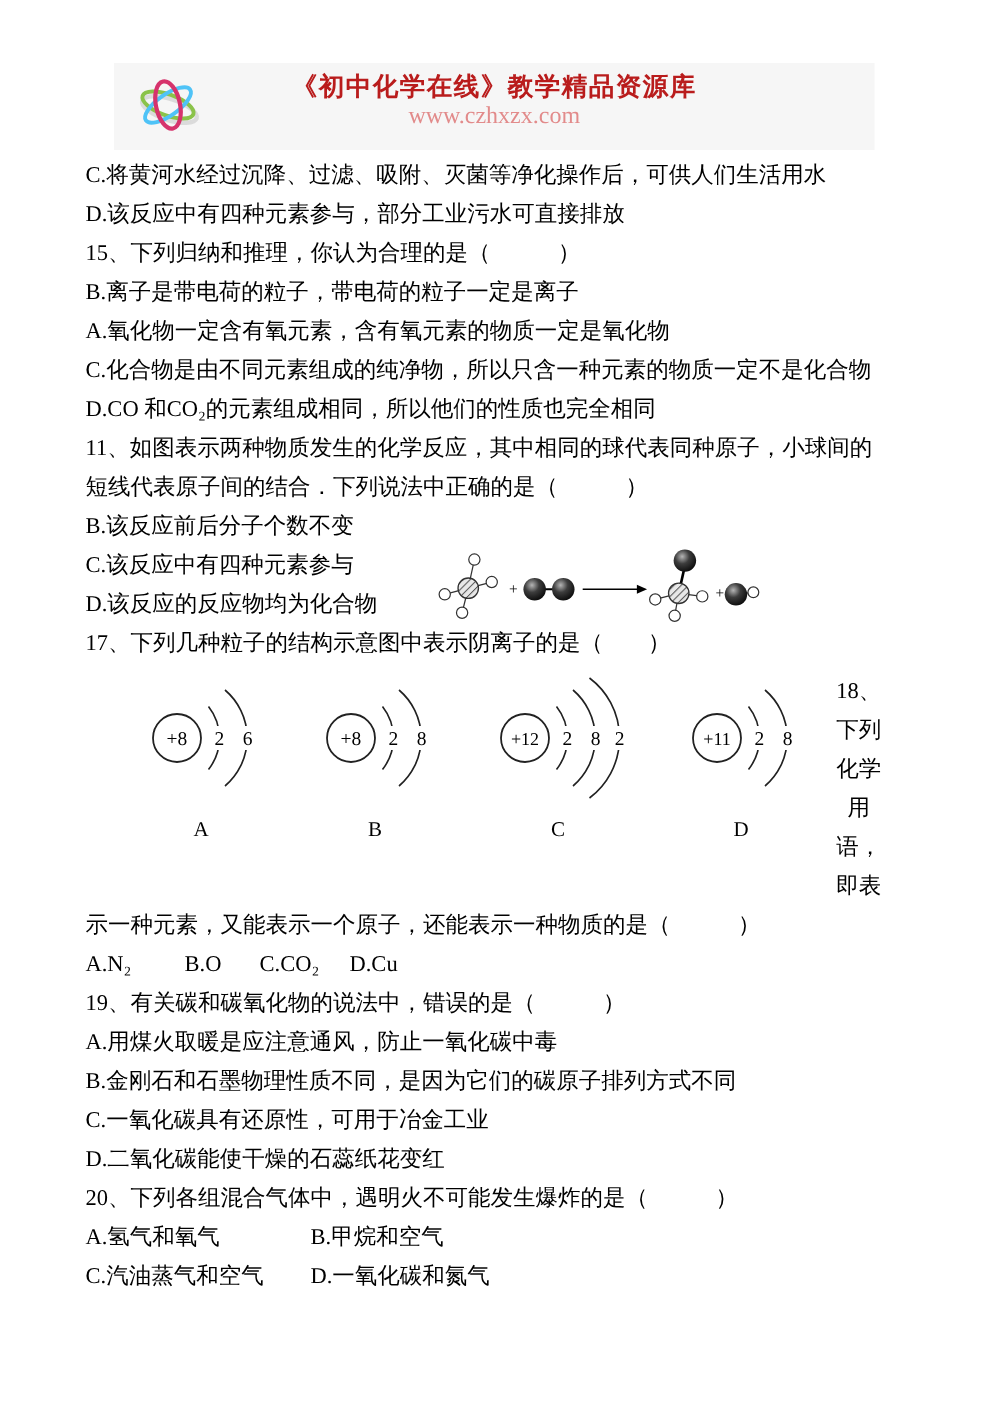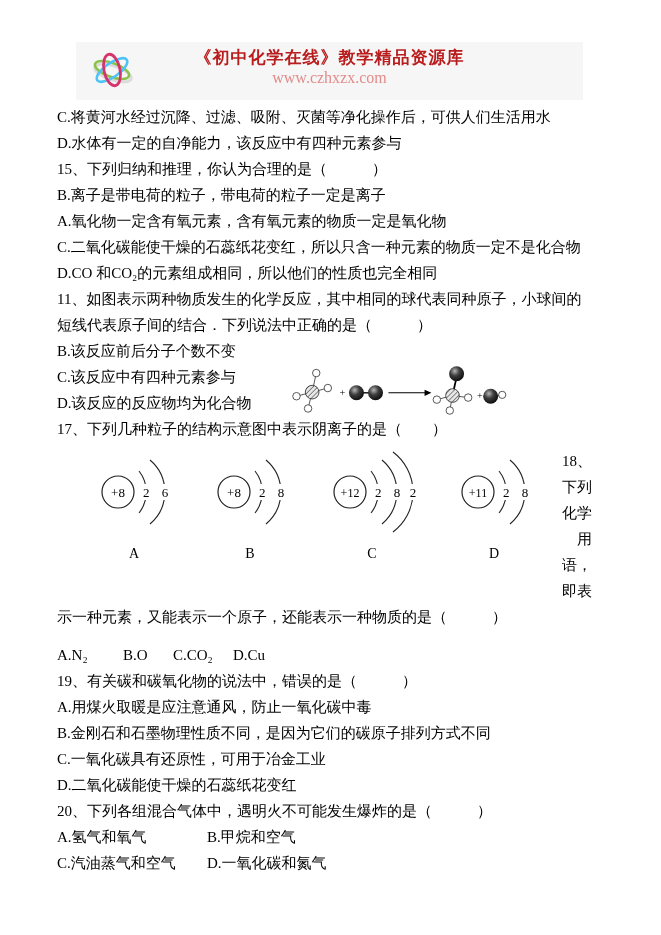--- a/index.html
+++ b/index.html
@@ -21,23 +21,23 @@
   .mt6{margin-top:6px;}
   .mt8{margin-top:8px;}
   .q16-block{position:relative;}
   .q16-figure{position:absolute;left:232px;top:24px;width:218px;height:63px;}
   .fig-row{display:flex;align-items:flex-start;margin-top:6px;}
   .particles{display:flex;gap:16px;padding-left:36px;flex:0 0 auto;}
   .particle{display:flex;flex-direction:column;}
   .particle-label{text-align:center;padding-right:18px;font-size:14px;line-height:24px;margin-top:2px;}
   .q18-lead{
     margin-left:auto;width:58px;line-height:26px;
-    word-break:break-all;text-align:right;
+    word-break:break-all;text-align:center;
   }
-  .opt-row{display:flex;margin-top:12px;}
+  .opt-row{display:flex;}
   .opt-row span{display:inline-block;}
   .q18-opts span:nth-child(1){width:66px;}
   .q18-opts span:nth-child(2){width:50px;}
   .q18-opts span:nth-child(3){width:60px;}
   .q20-grid{display:grid;grid-template-columns:150px auto;justify-content:start;}
   svg text{font-family:"Liberation Serif","DejaVu Serif",serif;}
 </style>
 </head>
 <body>
 
@@ -52,26 +52,26 @@
     </svg>
     <div class="banner-text">
       <div class="banner-title">《初中化学在线》教学精品资源库</div>
       <div class="banner-url">www.czhxzx.com</div>
     </div>
   </div>
 
   <div class="content">
 
     <p>C.将黄河水经过沉降、过滤、吸附、灭菌等净化操作后，可供人们生活用水</p>
-    <p>D.水体有一定的自净能力，该反应中有四种元素参与</p>
+    <p>D.该反应中有四种元素参与，部分工业污水可直接排放</p>
 
     <p>15、下列归纳和推理，你认为合理的是（　　　）</p>
     <p>B.离子是带电荷的粒子，带电荷的粒子一定是离子</p>
     <p>A.氧化物一定含有氧元素，含有氧元素的物质一定是氧化物</p>
-    <p>C.二氧化碳能使干燥的石蕊纸花变红，所以只含一种元素的物质一定不是化合物</p>
+    <p>C.化合物是由不同元素组成的纯净物，所以只含一种元素的物质一定不是化合物</p>
     <p>D.CO 和CO₂的元素组成相同，所以他们的性质也完全相同</p>
 
     <p>11、如图表示两种物质发生的化学反应，其中相同的球代表同种原子，小球间的短线代表原子间的结合．下列说法中正确的是（　　　）</p>
     <div class="q16-block">
       <p>B.该反应前后分子个数不变</p>
       <p>C.该反应中有四种元素参与</p>
       <p>D.该反应的反应物均为化合物</p>
 
       <svg class="q16-figure" viewBox="0 0 320 92">
         <defs>

